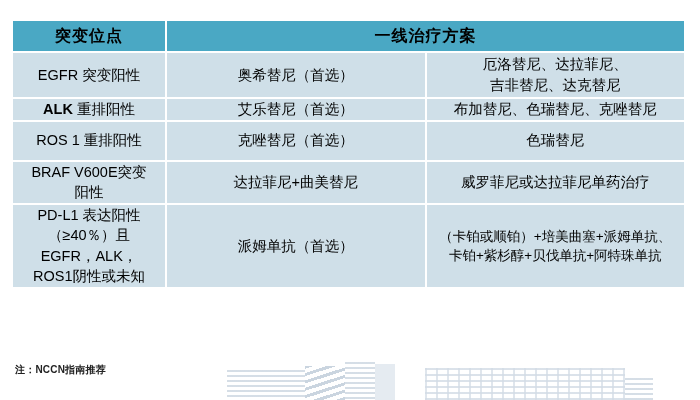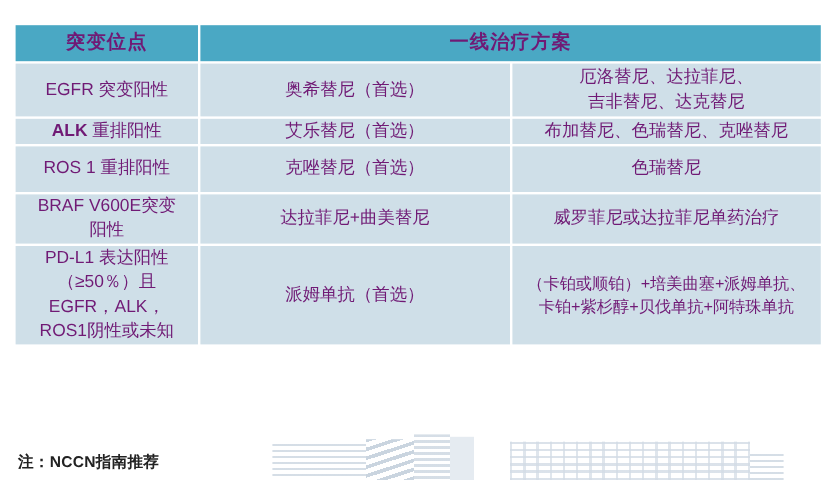--- a/index.html
+++ b/index.html
@@ -76,21 +76,21 @@
     width: 675px;
     table-layout: fixed;
     margin: -2px;
   }
   table.tx th,
   table.tx td {
     padding: 0;
     margin: 0;
     vertical-align: middle;
     text-align: center;
-    color: #701a75;
+    color: #000000;
   }
   thead th {
     background: #4aa8c4;
     color: #ffffff;
     font-size: 16px;
     font-weight: bold;
     height: 30px;
     line-height: 30px;
     letter-spacing: 1px;
   }
@@ -112,22 +112,22 @@
 
   .cell-line { display: block; white-space: nowrap; }
   .bold-token { font-weight: bold; }
 
   .small-c { font-size: 13.5px; }
 
   
   .footnote {
     position: absolute;
     left: 15px;
-    top: 376px;
-    font-size: 13px;
+    top: 363px;
+    font-size: 10px;
     font-weight: bold;
     color: #222222;
     letter-spacing: 0.2px;
   }
 </style>
 </head>
 <body>
 
 <div class="watermark">
   <div class="wm-stripes" style="left:227px; width:78px; height:30px;"></div>
@@ -186,21 +186,21 @@
         </td>
         <td class="col-b">达拉菲尼+曲美替尼</td>
         <td class="col-c">
           <span class="cell-line">威罗菲尼或达拉菲尼单药治疗</span>
         </td>
       </tr>
 
       <tr class="r5">
         <td class="col-a">
           <span class="cell-line">PD-L1 表达阳性</span>
-          <span class="cell-line">（≥50％）且</span>
+          <span class="cell-line">（≥40％）且</span>
           <span class="cell-line">EGFR，ALK，</span>
           <span class="cell-line">ROS1阴性或未知</span>
         </td>
         <td class="col-b">派姆单抗（首选）</td>
         <td class="col-c small-c">
           <span class="cell-line">（卡铂或顺铂）+培美曲塞+派姆单抗、</span>
           <span class="cell-line">卡铂+紫杉醇+贝伐单抗+阿特珠单抗</span>
         </td>
       </tr>
 

